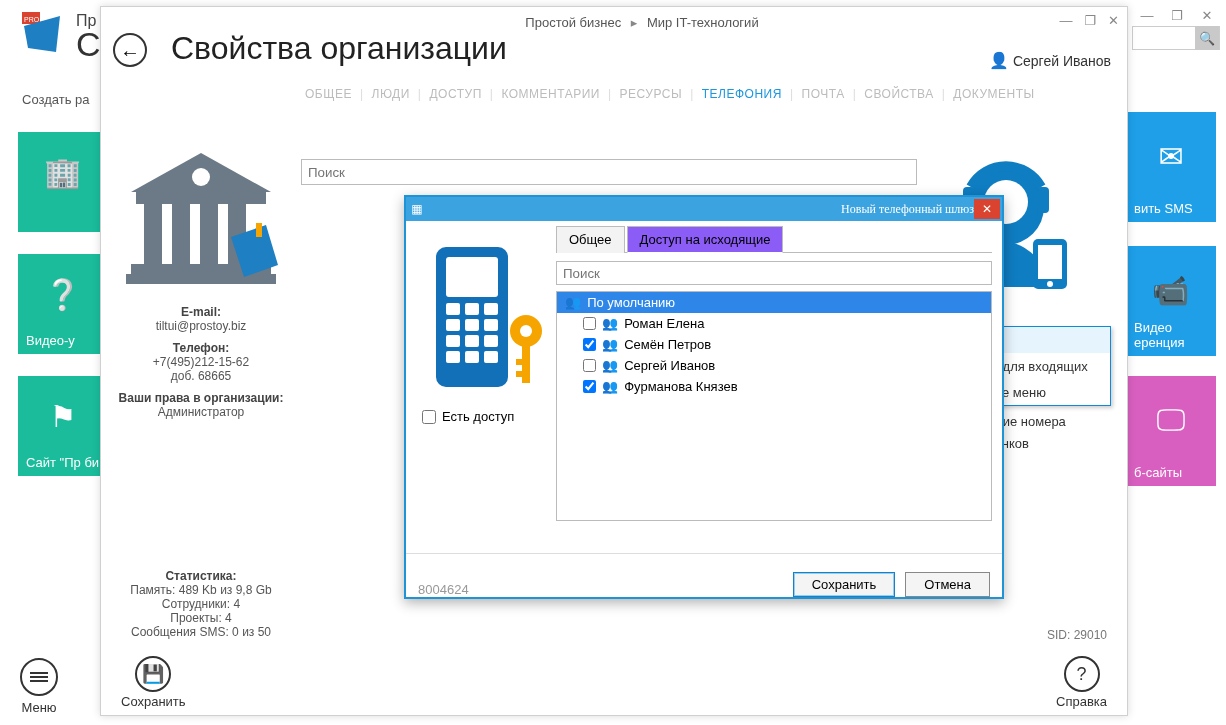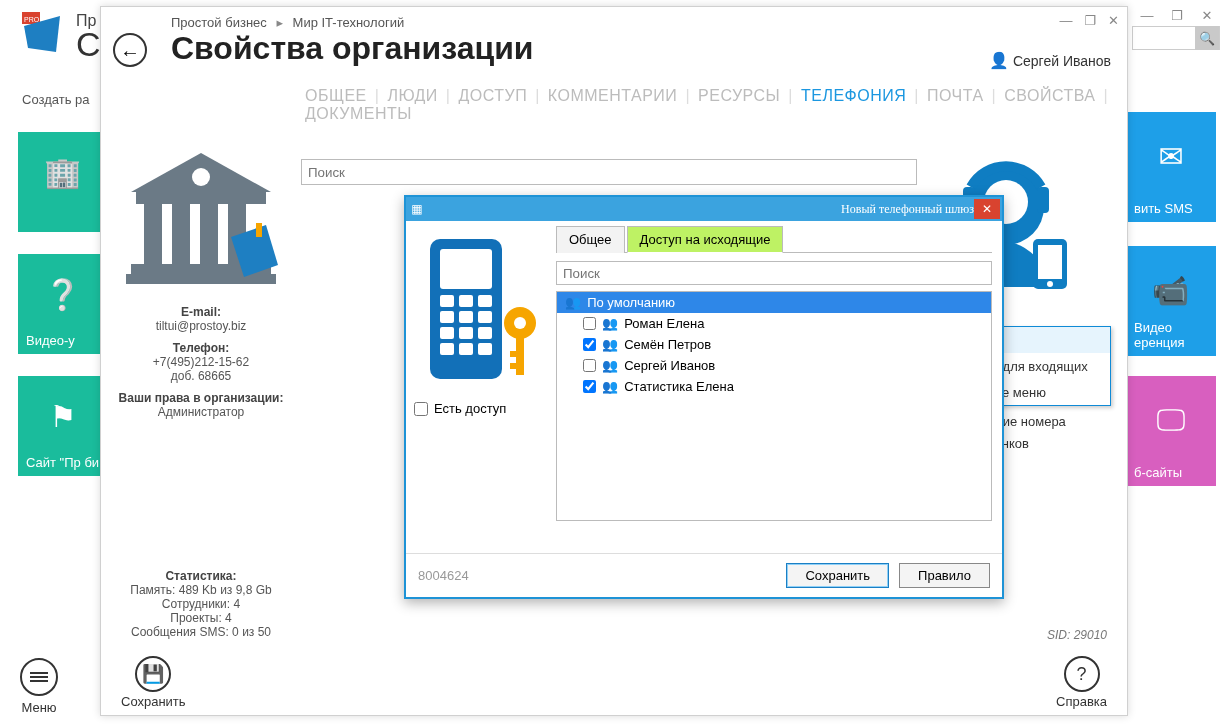--- a/index.html
+++ b/index.html
@@ -30,27 +30,27 @@
 .menu-btn .bar{width:18px;height:2px;background:#333;margin:2px 0;}
 
 .stat-bar{position:absolute;bottom:4px;left:120px;right:10px;height:14px;color:#aaa;font-size:11px;}
 
 
 .org-window{position:absolute;left:100px;top:6px;width:1028px;height:710px;background:#fff;border:1px solid #d0d0d0;box-shadow:0 0 8px rgba(0,0,0,.15);}
 .org-winctrls{position:absolute;top:6px;right:8px;display:flex;gap:12px;color:#888;}
 .org-winctrls span{cursor:pointer;}
 .org-header{padding:8px 14px 2px 50px;position:relative;}
 .org-back{position:absolute;left:12px;top:26px;width:34px;height:34px;border:2px solid #333;border-radius:50%;display:flex;align-items:center;justify-content:center;font-size:20px;}
-.breadcrumb{font-size:13px;color:#555;margin-left:20px;}
+.breadcrumb{font-size:13px;color:#555;margin-left:20px;text-align:center;}
 .breadcrumb .sep{margin:0 6px;color:#888;}
-.org-title{font-size:32px;font-weight:700;color:#222;margin-left:20px;}
+.org-title{font-size:32px;font-weight:400;color:#222;margin-left:20px;}
 .org-user{position:absolute;right:16px;top:44px;color:#333;font-size:14px;}
 .org-user .uicon{font-size:16px;margin-right:4px;}
 
-.org-tabs{margin:18px 0 0 200px;font-size:16px;color:#bcbcbc;letter-spacing:0.5px;}
+.org-tabs{margin:18px 0 0 200px;font-size:12px;color:#bcbcbc;letter-spacing:0.5px;}
 .org-tabs span{margin:0 4px;cursor:pointer;}
 .org-tabs .sep{color:#ddd;}
 .org-tabs .active{color:#1b97e0;}
 
 .org-body{position:absolute;top:140px;left:0;right:0;bottom:70px;}
 .org-left{position:absolute;left:10px;top:0;width:180px;text-align:center;font-size:12px;color:#444;}
 .org-left .bank-ill{width:170px;height:150px;margin:0 auto 8px;position:relative;}
 .org-left .lbl{font-weight:bold;margin-top:8px;}
 .org-left .val{color:#555;}
 .org-left .stats{margin-top:150px;}
@@ -61,53 +61,53 @@
 .support-ill{width:170px;height:150px;margin-left:10px;}
 .create-menu{margin-top:10px;font-size:13px;color:#333;}
 .create-menu .head{color:#333;margin-bottom:4px;}
 .create-menu .head .sparkle{color:#f6a500;margin-right:4px;}
 .create-popup{border:1px solid #0f8ad6;background:#fff;box-shadow:2px 2px 4px rgba(0,0,0,.2);margin:4px 0;}
 .create-popup .opt{padding:5px 10px;display:flex;align-items:center;gap:8px;cursor:pointer;}
 .create-popup .opt:first-child{background:#e6f4fd;}
 .create-menu .link{padding:3px 0;display:flex;align-items:center;gap:8px;cursor:pointer;}
 .create-menu .ic{width:16px;height:16px;display:inline-flex;align-items:center;justify-content:center;font-size:14px;}
 
-.org-sid{position:absolute;right:20px;bottom:73px;color:#777;font-size:12px;font-style:italic;}
+.org-sid{position:absolute;right:20px;bottom:73px;color:#777;font-size:12px;}
 
 .org-footer{position:absolute;bottom:6px;left:0;right:0;height:60px;}
 .foot-btn{position:absolute;text-align:center;color:#333;}
 .foot-btn .circ{width:36px;height:36px;border:2px solid #333;border-radius:50%;margin:0 auto 2px;display:flex;align-items:center;justify-content:center;font-size:18px;}
 .foot-save{left:20px;bottom:0;}
 .foot-help{right:20px;bottom:0;}
 
 
 .modal{position:absolute;left:404px;top:195px;width:600px;height:404px;background:#fff;border:2px solid #1e93d6;box-shadow:0 4px 12px rgba(0,0,0,.3);}
 .modal-title{height:24px;background:#3ba3df;color:#fff;font-size:12px;display:flex;align-items:center;position:relative;}
 .modal-title .ticon{width:22px;text-align:center;}
 .modal-title .ttext{flex:1;text-align:right;font-family:Liberation Serif, serif;}
 .modal-title .tclose{width:26px;height:20px;background:#d9432f;color:#fff;display:flex;align-items:center;justify-content:center;margin-right:2px;cursor:pointer;font-size:12px;}
 
 .modal-body{display:flex;position:absolute;top:24px;left:0;right:0;bottom:44px;}
-.modal-left{width:150px;padding:8px;}
+.modal-left{width:150px;padding:16px;}
 .phone-ill{width:130px;height:160px;margin:4px auto;}
 .access-check{margin-top:8px;font-size:13px;display:flex;align-items:center;gap:6px;}
 .access-check input{width:14px;height:14px;}
 
 .modal-right{flex:1;padding:4px 10px 4px 0;}
 .modal-tabs{display:flex;border-bottom:1px solid #bbb;font-size:13px;}
 .modal-tabs .mtab{padding:5px 12px;border:1px solid #bbb;border-bottom:none;background:#f3f3f3;cursor:pointer;position:relative;top:1px;margin-right:2px;}
-.modal-tabs .mtab.active{background:#bef264;border-bottom:1px solid #fff;}
+.modal-tabs .mtab.active{background:#8b5cf6;border-bottom:1px solid #fff;}
 .modal-search{margin:8px 0 6px;height:24px;border:1px solid #bbb;padding:2px 6px;color:#888;width:100%;}
 .user-list{border:1px solid #bbb;height:230px;overflow:auto;font-size:13px;}
 .user-list .grp{background:#2e87e8;color:#fff;padding:3px 8px;display:flex;align-items:center;gap:6px;}
 .user-list .usr{padding:3px 8px 3px 26px;display:flex;align-items:center;gap:6px;}
 .user-list .usr input{width:13px;height:13px;}
 .uicon2{color:#2e87e8;font-size:13px;}
 
-.modal-footer{position:absolute;bottom:0;left:0;right:0;height:44px;border-top:1px solid #ddd;display:flex;align-items:center;padding:0 12px;gap:10px;}
+.modal-footer{position:absolute;bottom:0;left:0;right:0;height:44px;border-top:1px solid #ddd;display:flex;align-items:flex-end;padding:0 12px;gap:10px;}
 .modal-footer .mid{color:#999;font-size:13px;margin-right:auto;}
 .modal-footer button{padding:4px 18px;border:1px solid #888;background:#f4f4f4;font-size:13px;cursor:pointer;}
 .modal-footer button.primary{border:1px solid #1b7fc4;box-shadow:0 0 0 1px #8fd0f7 inset;}
 
 
 svg{display:block;}
 </style>
 </head>
 <body>
 
@@ -346,24 +346,24 @@
               <span>Семён Петров</span>
             </div>
             <div class="usr">
               <input type="checkbox" style="">
               <span class="uicon2">👥</span>
               <span>Сергей Иванов</span>
             </div>
             <div class="usr">
               <input type="checkbox" checked="" style="">
               <span class="uicon2">👥</span>
-              <span>Статистика Елена</span>
+              <span>Фурманова Князев</span>
             </div>
           </div>
       </div>
     </div>
   </div>
   <div class="modal-footer">
     <span class="mid">8004624</span>
     <button class="primary">Сохранить</button>
-    <button>Правило</button>
+    <button>Отмена</button>
   </div>
 </div>
 
 </body></html>

